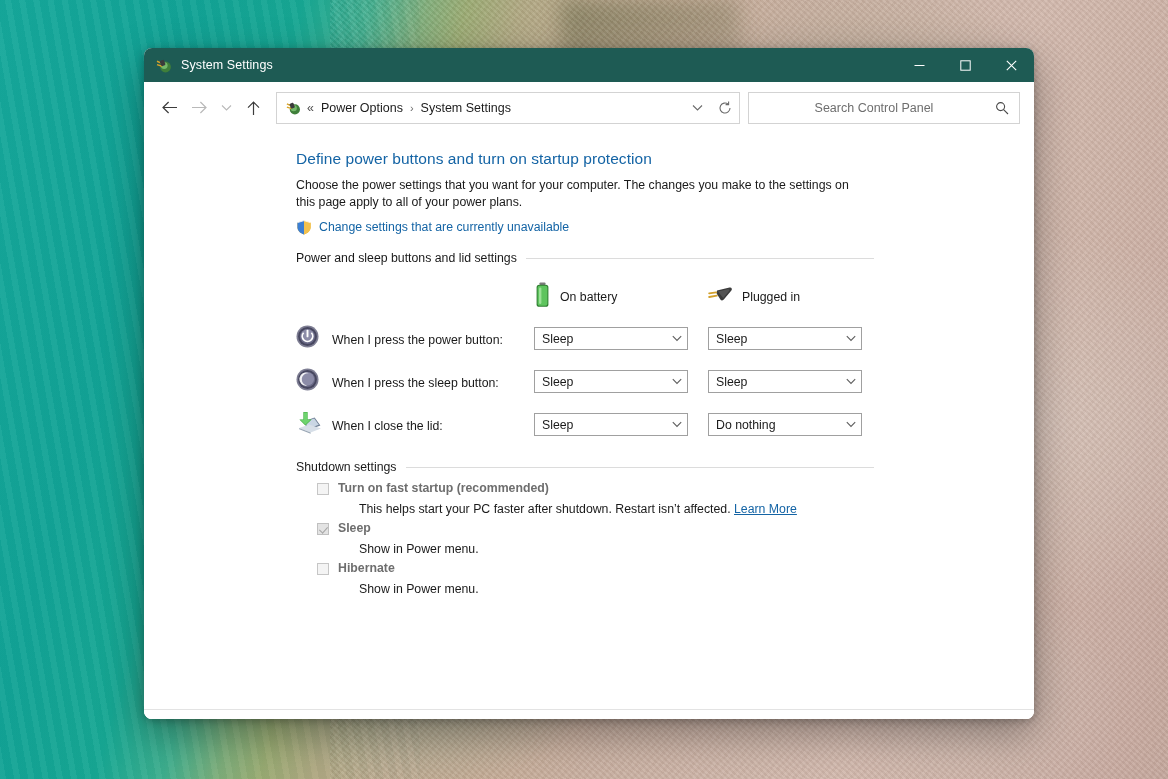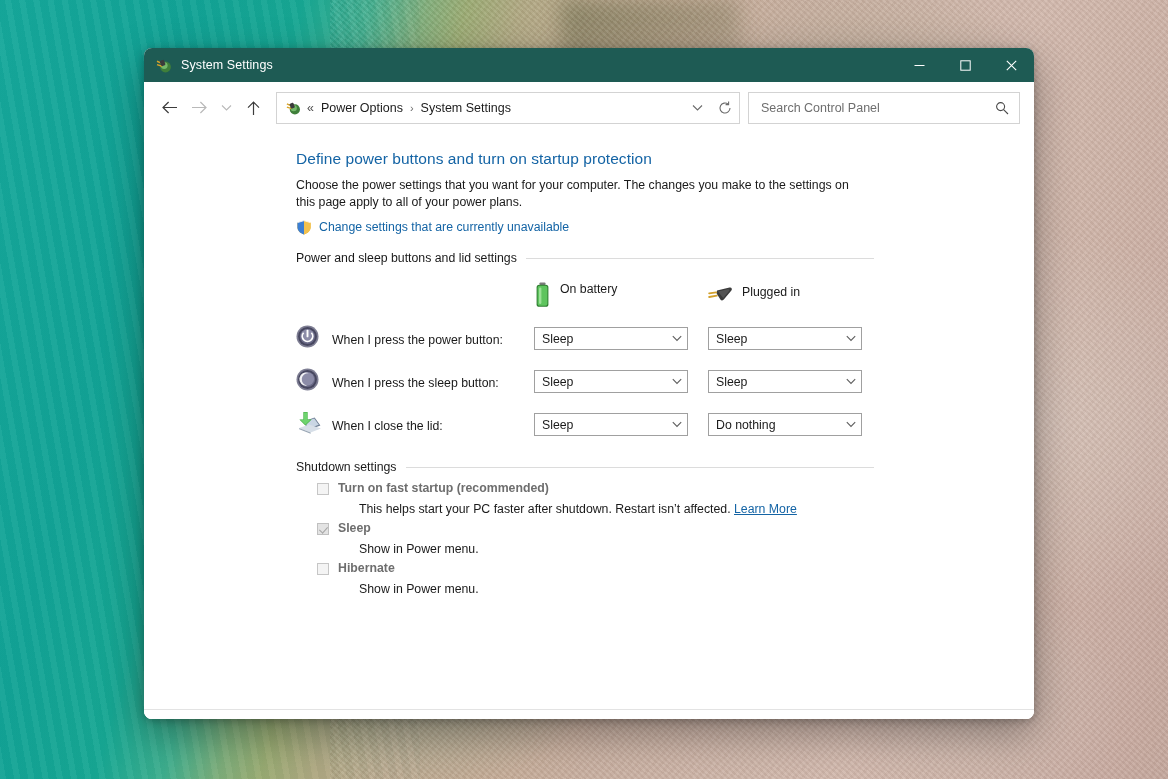--- a/index.html
+++ b/index.html
@@ -139,21 +139,21 @@
     margin-left: 8px;
     border: 1px solid #d3d3d3;
     background: #ffffff;
     display: flex; align-items: center;
     padding: 0 4px 0 10px;
   }
   #search-input {
     flex: 1 1 auto; border: none; outline: none;
     font-family: "Liberation Sans", sans-serif;
     font-size: 12.5px; color: #5a5a5a;
-    background: transparent; min-width: 0;
+    background: transparent; min-width: 0; text-align: center;
   }
   #search-input::placeholder { color: #6e6e6e; }
   #search-icon-btn {
     width: 26px; height: 26px; flex: none;
     display: flex; align-items: center; justify-content: center;
     color: #4a4a4a;
   }
 
   
   #content {
@@ -214,21 +214,21 @@
   #settings-table td { padding: 0; vertical-align: middle; }
   .col-icon { width: 36px; }
   .col-label { width: 202px; }
   .col-sel { width: 166px; }
   .col-gap { width: 8px; }
 
   .hdr-cell {
     height: 40px;
     text-align: left;
   }
-  .hdr-inner { display: flex; align-items: flex-start; }
+  .hdr-inner { display: flex; align-items: center; }
   .hdr-text { font-size: 12.3px; color: #1a1a1a; margin-left: 9px; }
 
   .row-cell { height: 43px; }
   .row-label { font-size: 12.3px; color: #1a1a1a; }
 
   .sel {
     width: 154px; height: 23px;
     border: 1px solid #a0a0a0;
     background: #ffffff;
     display: flex; align-items: center;

